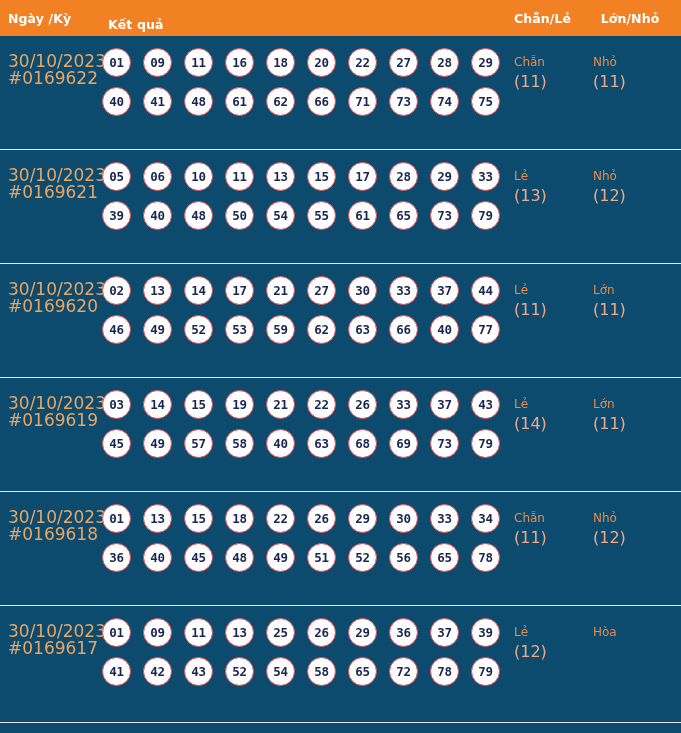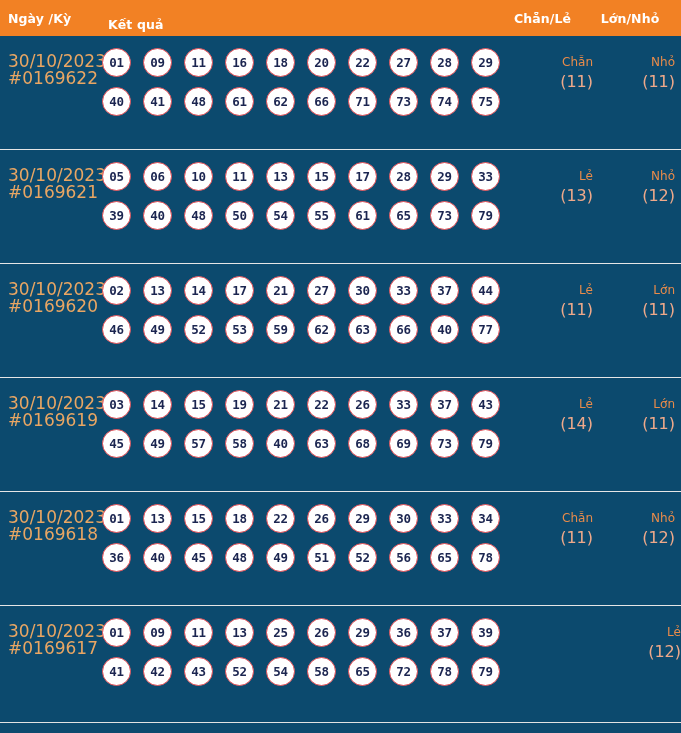--- a/index.html
+++ b/index.html
@@ -84,21 +84,21 @@
     font-size: 12.5px;
     font-weight: bold;
     font-family: "DejaVu Sans Mono", "Liberation Mono", monospace;
     display: flex;
     align-items: center;
     justify-content: center;
     letter-spacing: -0.3px;
   }
 
   .cell-parity, .cell-size {
-    text-align: right;
+    text-align: left;
     padding-top: 6px;
     color: #e98b4a;
     font-size: 12px;
     line-height: 20px;
   }
   .cell-parity { width: 79px; }
   .cell-size   { width: 88px; padding-right: 6px; }
   .tag-count {
     display: block;
     color: #efa98a;
@@ -296,16 +296,17 @@
             <div class="ball">52</div>
             <div class="ball">54</div>
             <div class="ball">58</div>
             <div class="ball">65</div>
             <div class="ball">72</div>
             <div class="ball">78</div>
             <div class="ball">79</div>
           </div>
         </div>
         <div class="cell-parity"><span>Lẻ</span><span class="tag-count">(12)</span></div>
+        <div class="cell-size"><span>Hòa</span></div>
       </div>
     </div>
 
 </div>
 
 </body></html>

